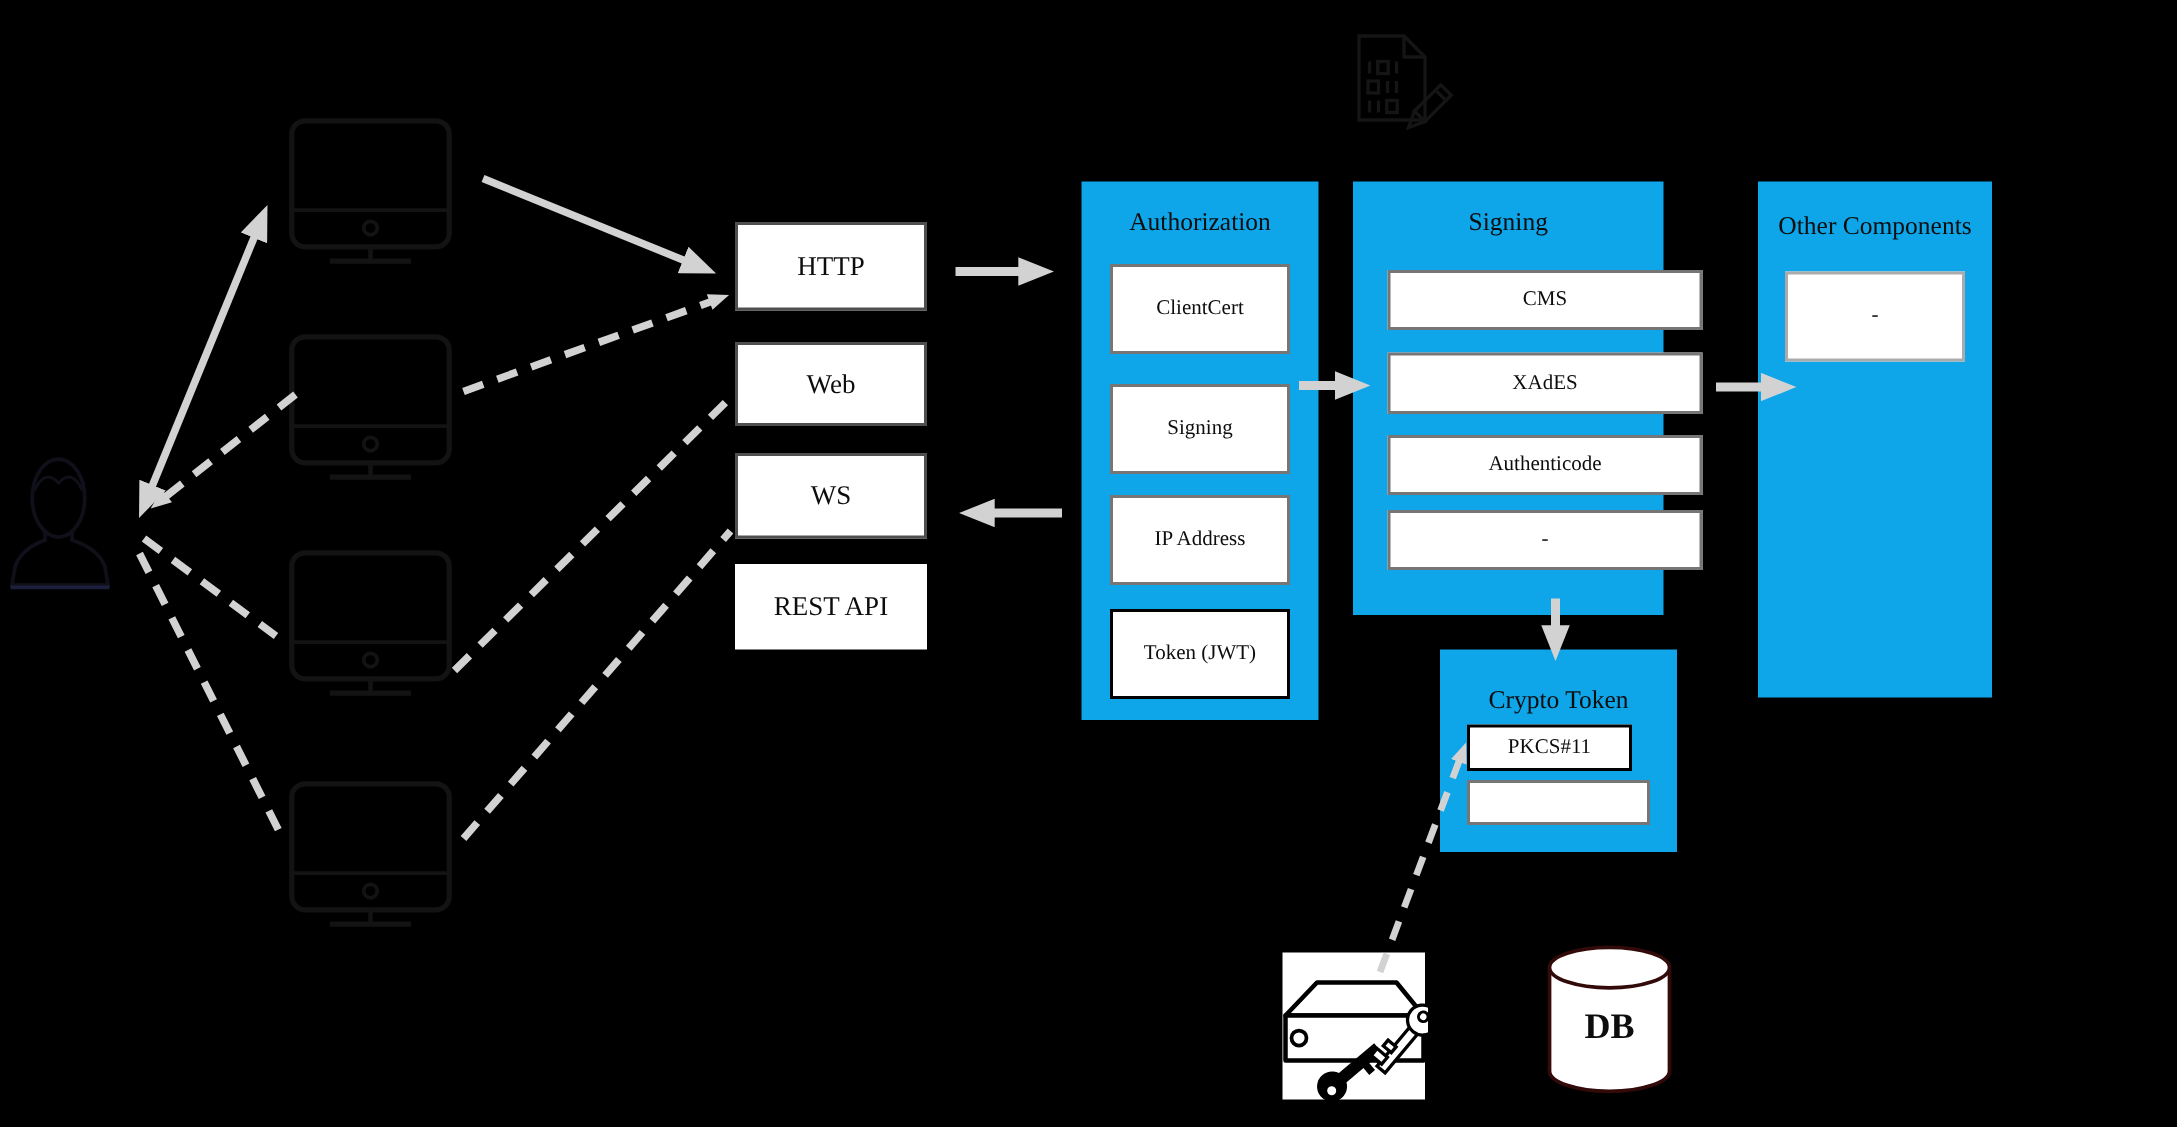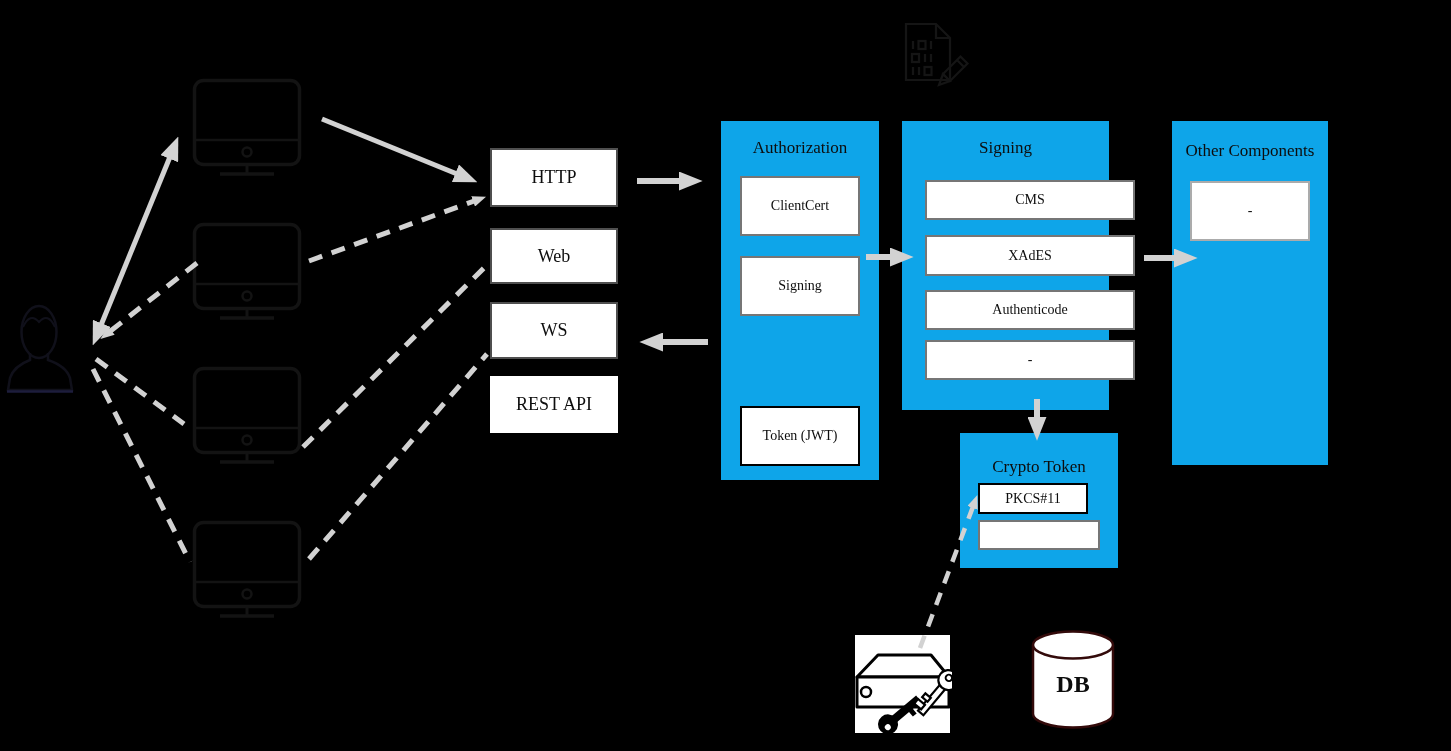--- a/index.html
+++ b/index.html
@@ -106,20 +106,23 @@
   </div>
 
   <div class="panel" style="left:721px;top:121px;width:158px;height:359px">
     <div class="panel-title" style="padding-top:17px">Authorization</div>
     <div class="inner-box" style="left:19px;top:55px;width:120px;height:60px">
       <span>ClientCert</span>
     </div>
     <div class="inner-box" style="left:19px;top:135px;width:120px;height:60px">
       <span>Signing</span>
     </div>
+    <div class="inner-box" style="left:19px;top:209px;width:120px;height:60px">
+      <span>IP Address</span>
+    </div>
     <div class="inner-box dark" style="left:19px;top:285px;width:120px;height:60px">
       <span>Token (JWT)</span>
     </div>
   </div>
 
   <div class="panel" style="left:902px;top:121px;width:207px;height:289px">
     <div class="panel-title" style="padding-top:17px">Signing</div>
     <div class="inner-box" style="left:23px;top:59px;width:210px;height:40px">
       <span>CMS</span>
     </div>

